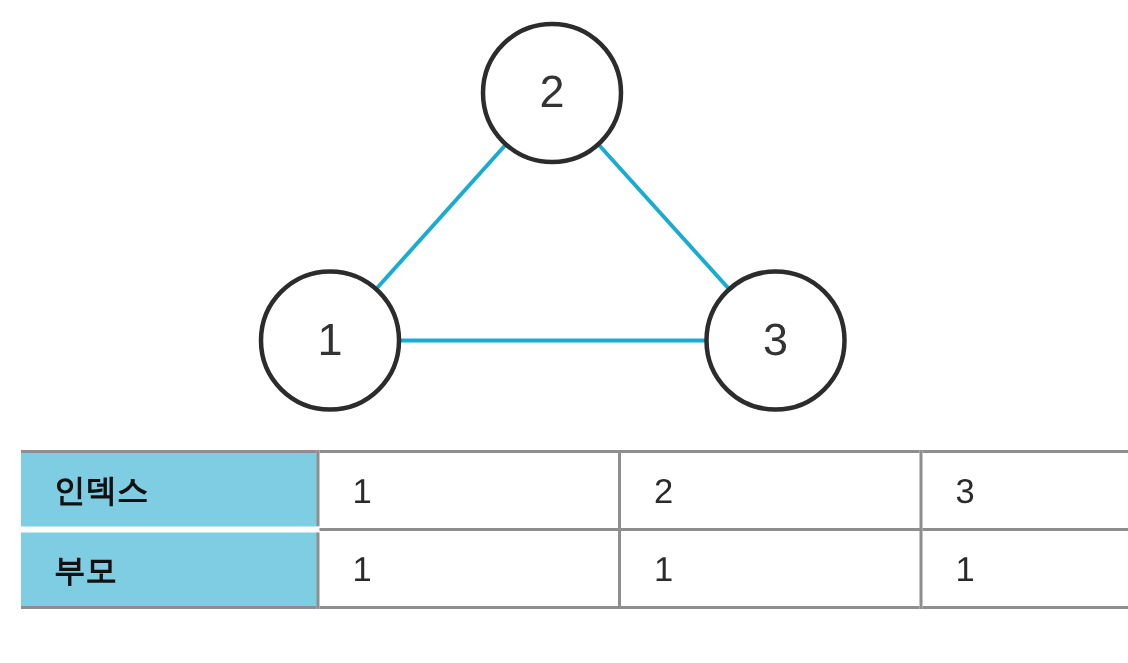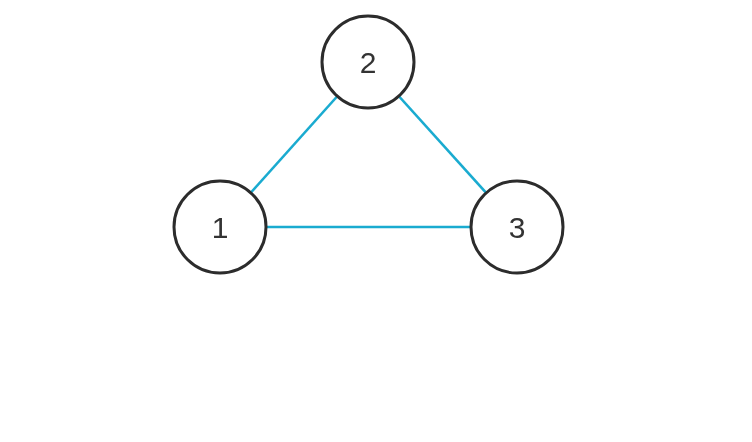--- a/index.html
+++ b/index.html
@@ -80,14 +80,32 @@
       <circle cx="220" cy="227" r="46" stroke-width="3" fill="#ffffff" stroke="#2c2c2c"></circle>
       <text x="220" y="227" text-anchor="middle" dominant-baseline="central">1</text>
     </g>
 
     <g>
       <circle cx="517" cy="227" r="46" stroke-width="3" fill="#ffffff" stroke="#2c2c2c"></circle>
       <text x="517" y="227" text-anchor="middle" dominant-baseline="central">3</text>
     </g>
   </svg>
 
+  <div class="ptable-wrap">
+    <table class="ptable">
+      <tbody>
+          <tr class="row-first">
+        <th class="col-h">인덱스</th>
+        <td class="col-a">1</td>
+        <td class="col-b">2</td>
+        <td class="col-c">3</td>
+      </tr>
+      <tr>
+        <th class="col-h">부모</th>
+        <td class="col-a">1</td>
+        <td class="col-b">1</td>
+        <td class="col-c">1</td>
+      </tr>
+    </tbody>
+      </table>
+  </div>
 
 </div>
 
 </body></html>

